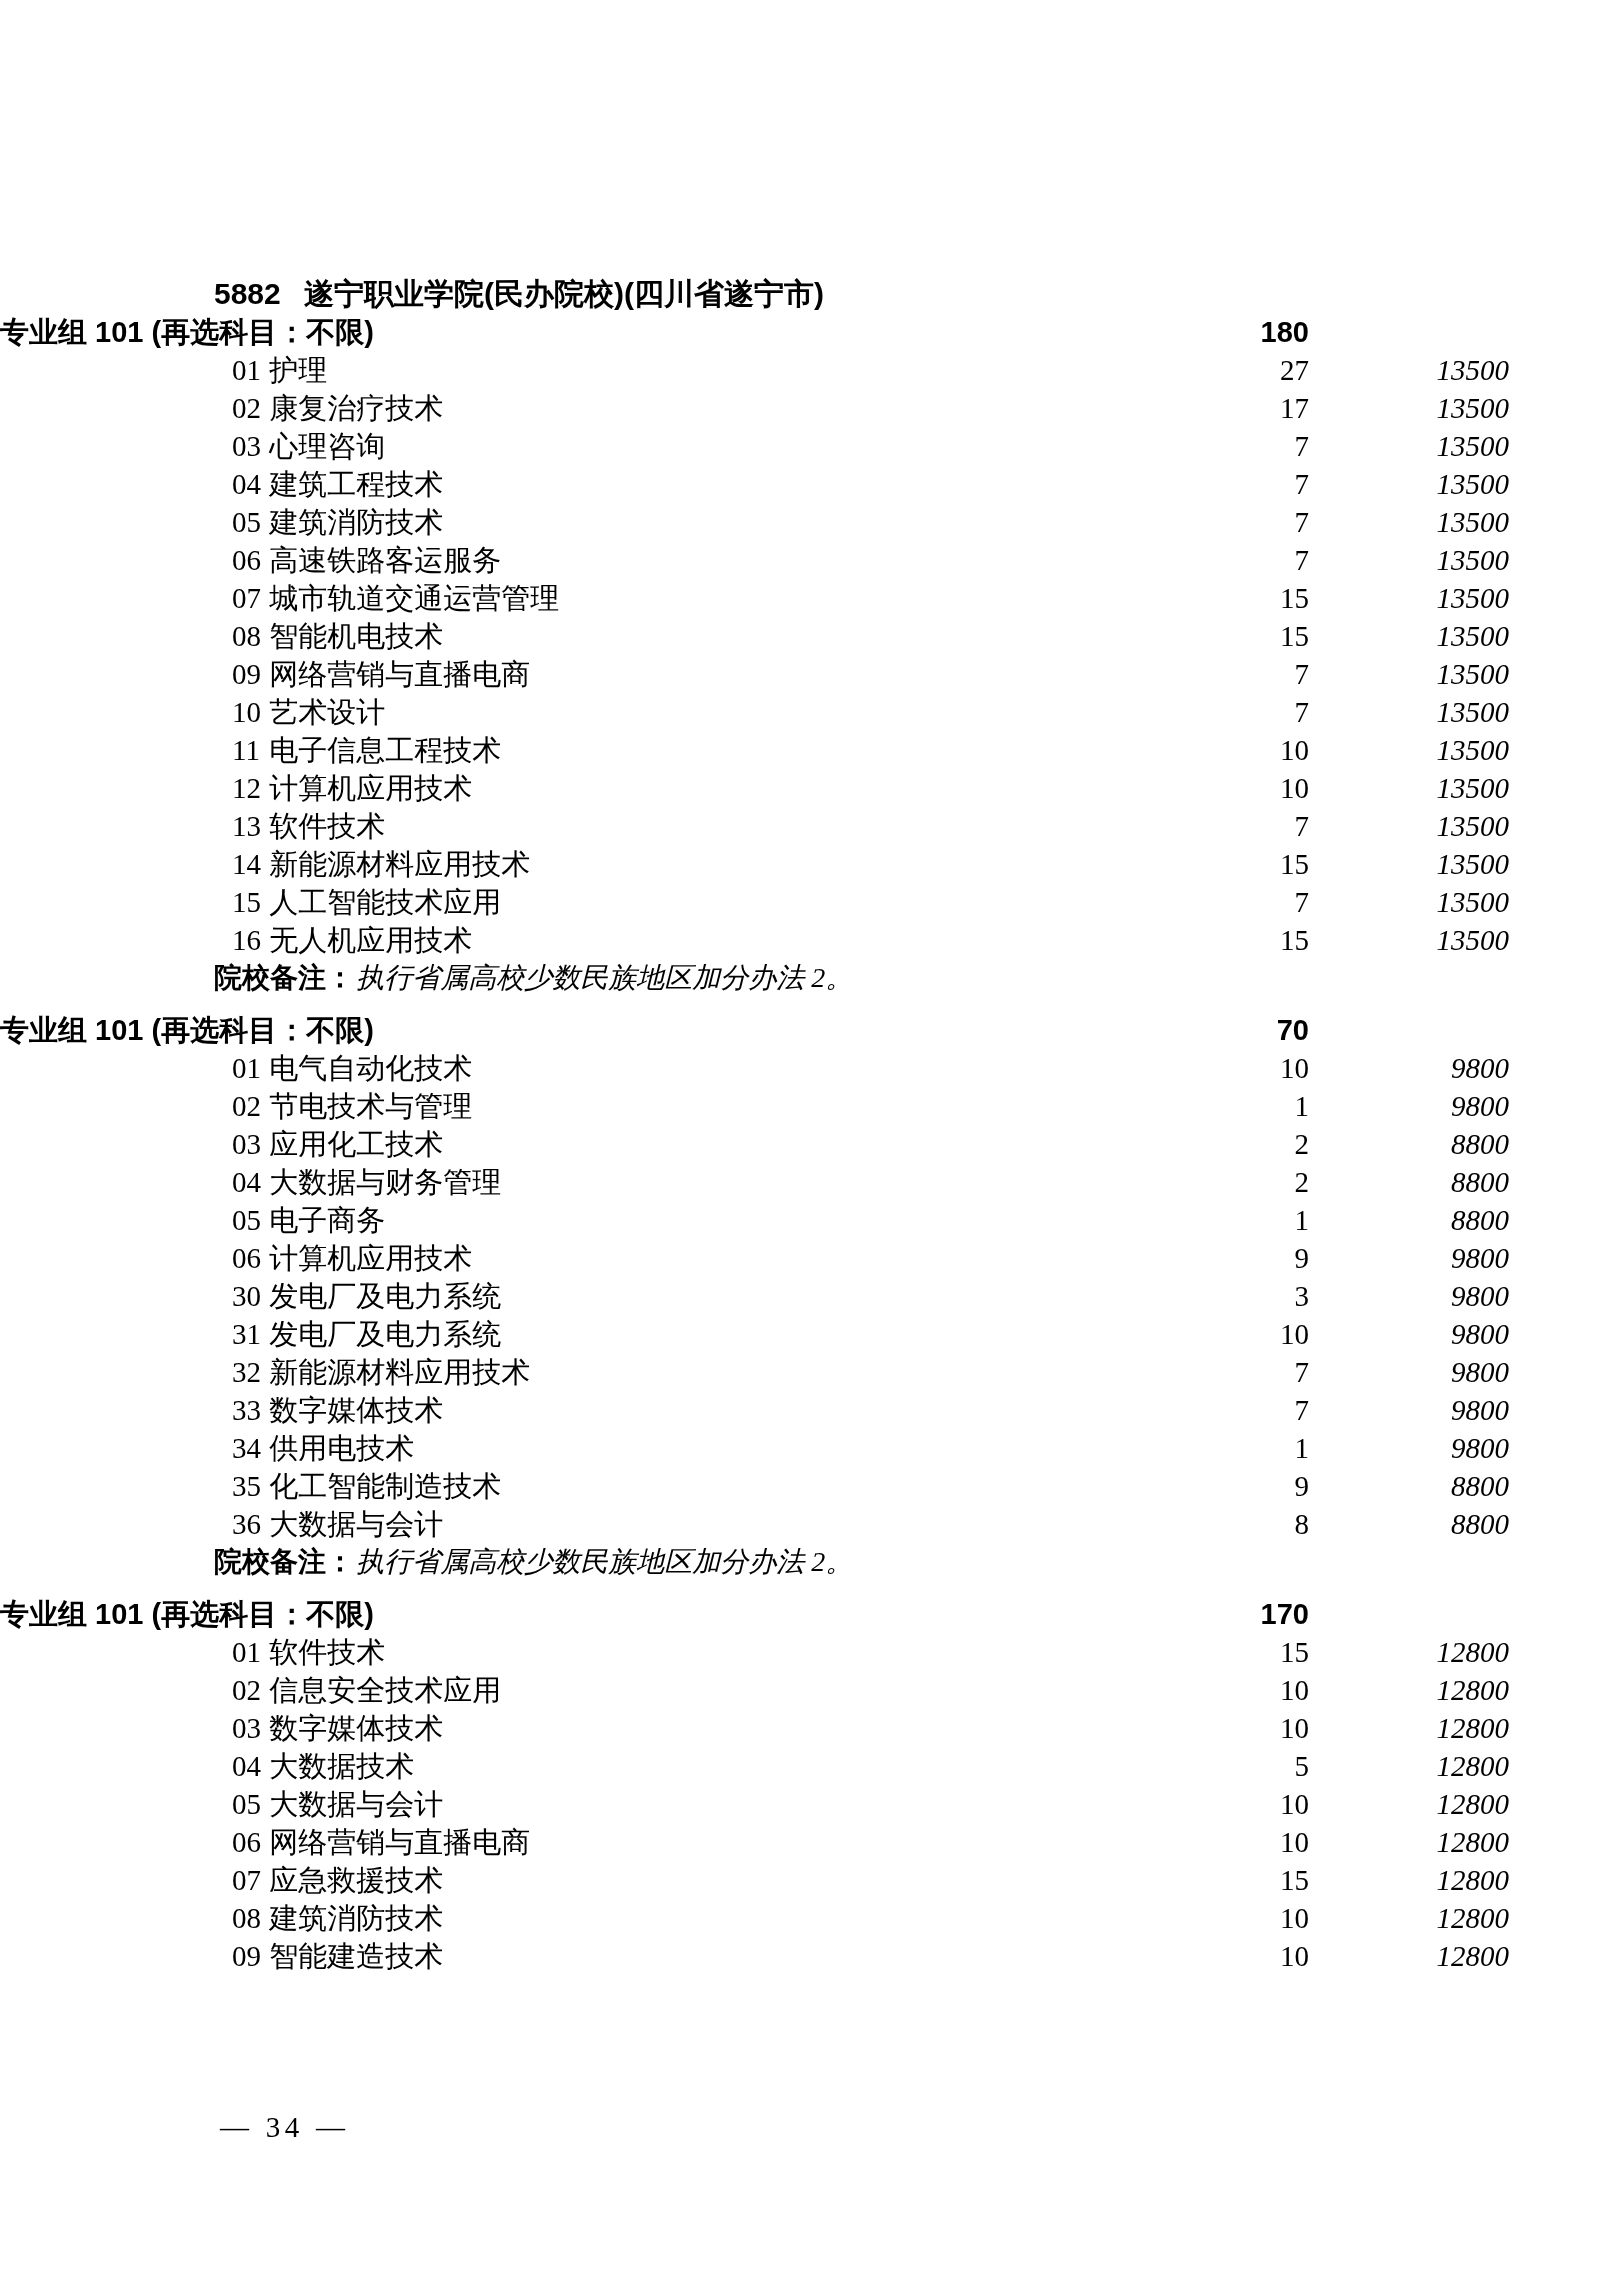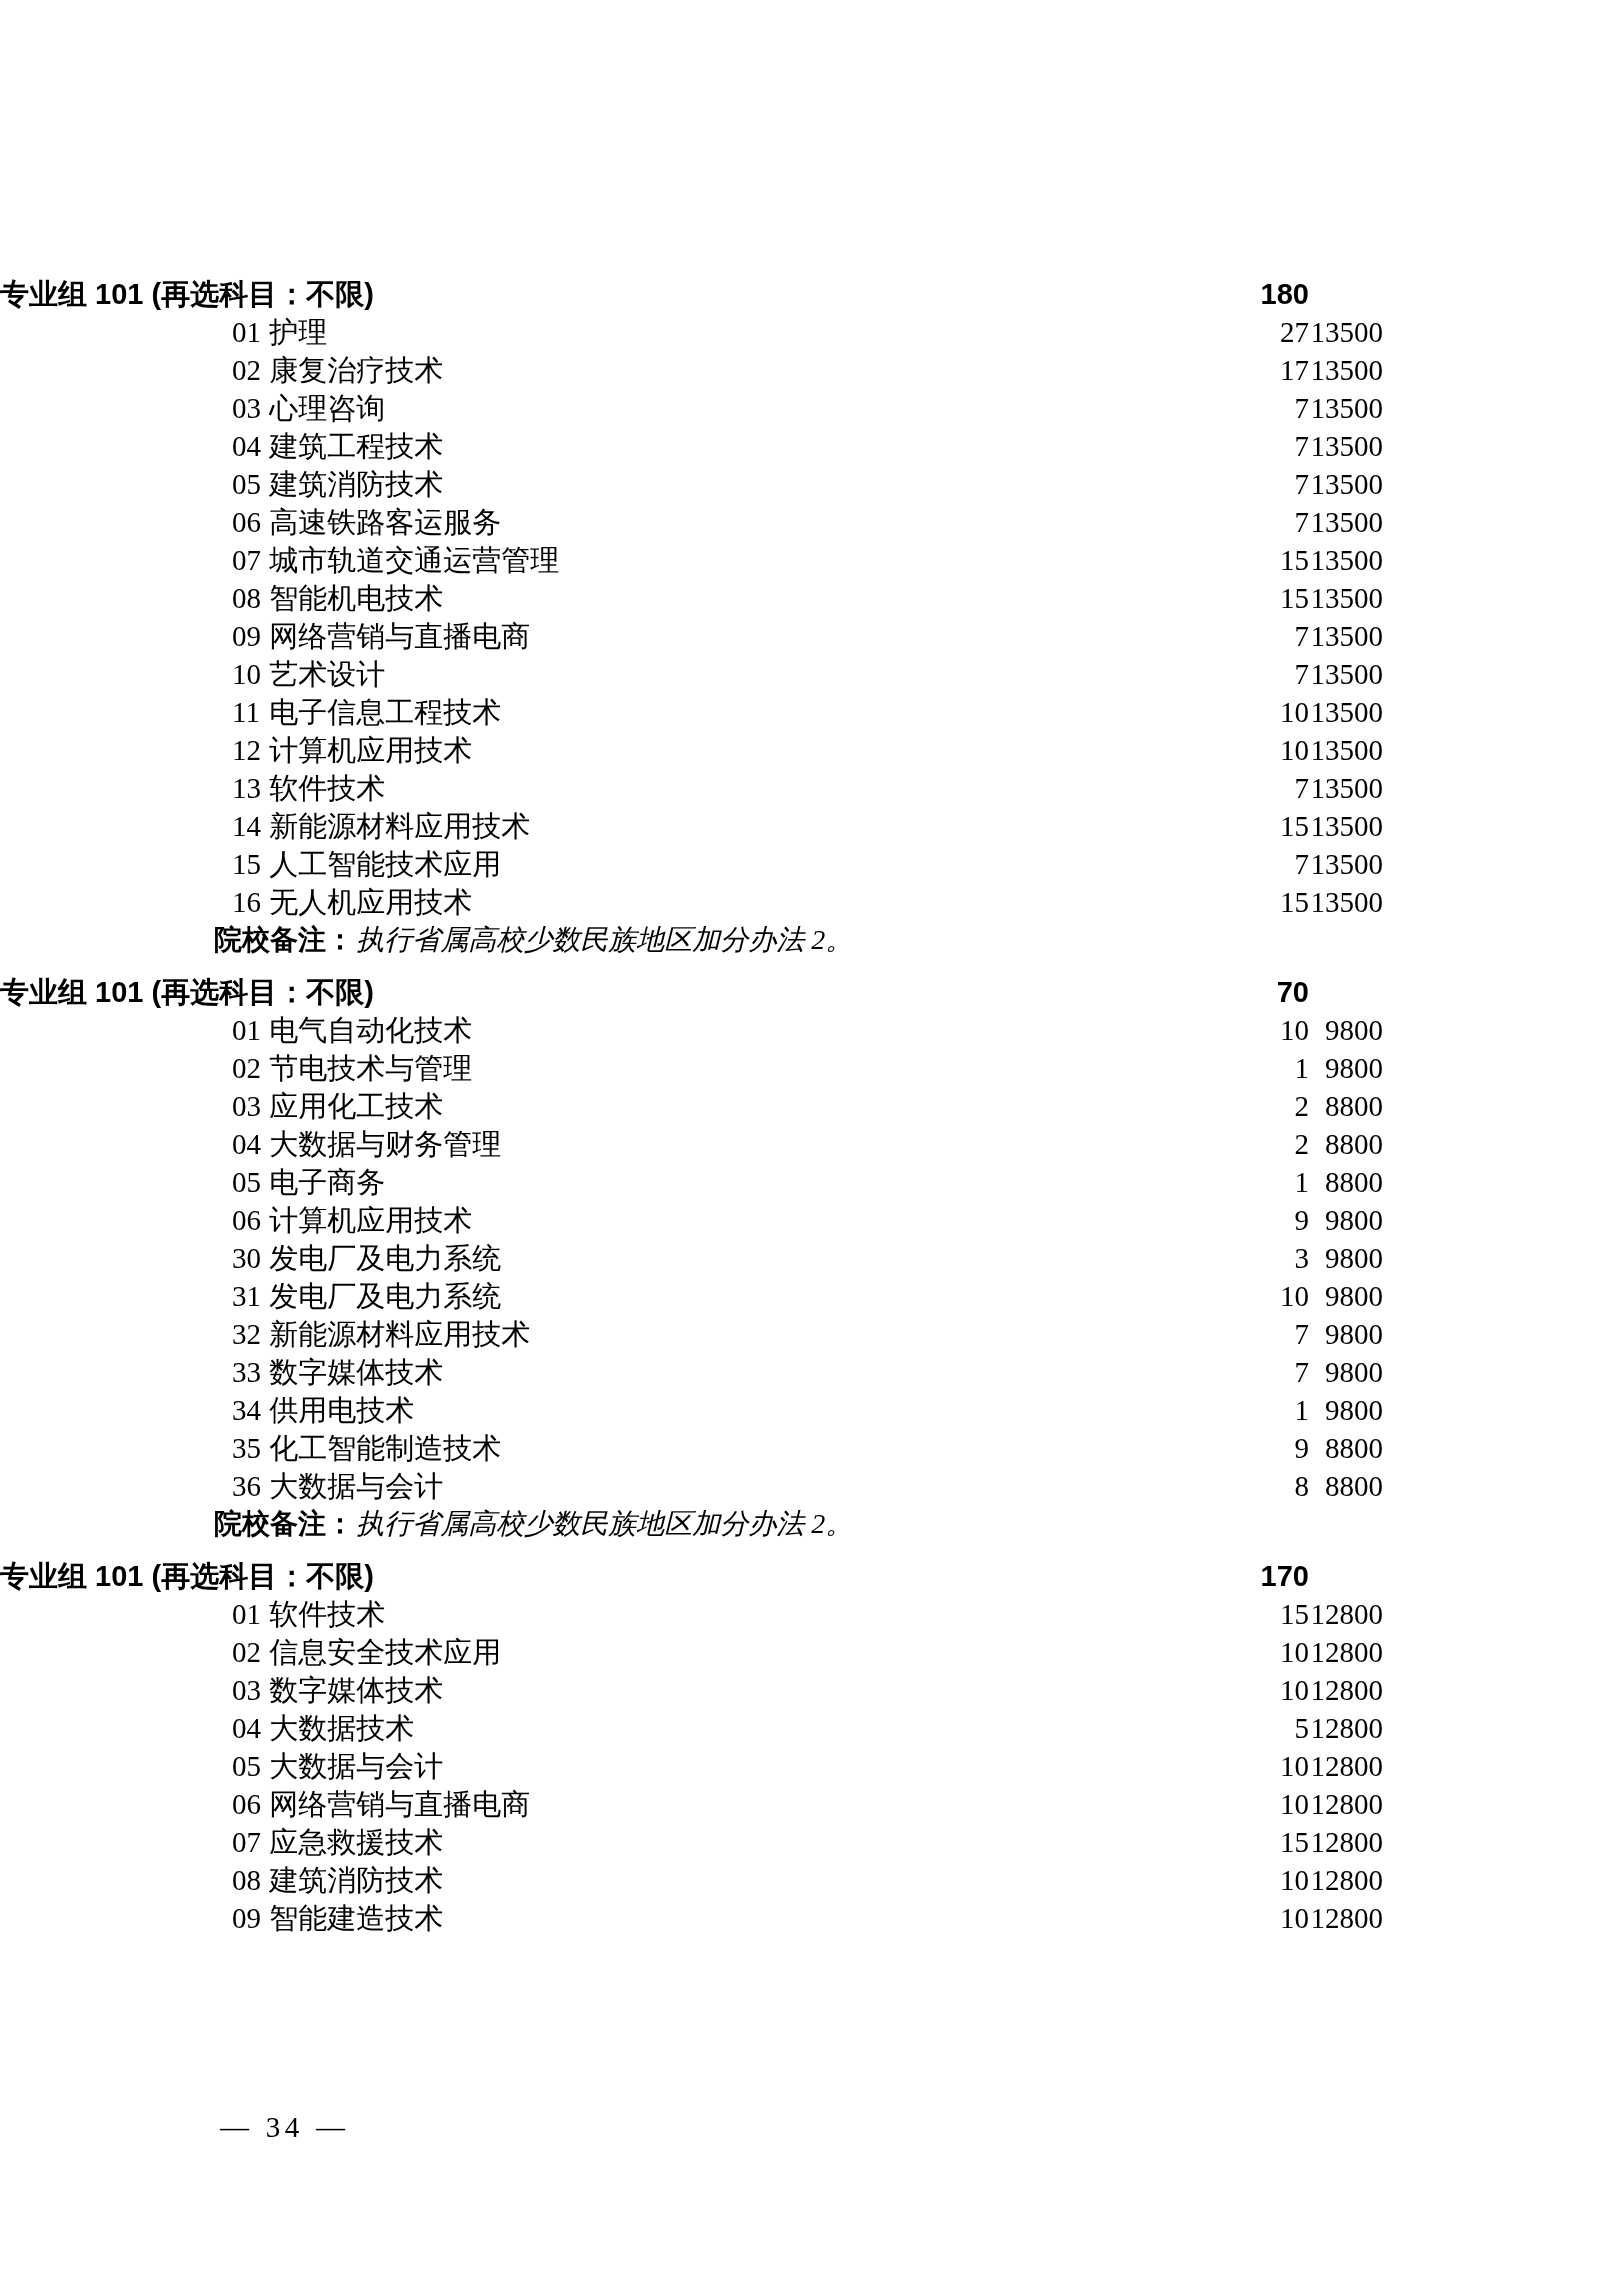--- a/index.html
+++ b/index.html
@@ -44,21 +44,21 @@
   .major-no{display:inline-block;min-width:30px;}
   .major-name{}
   .num{
     position:absolute;
     top:0;
     text-align:right;
     font-family:"Liberation Serif",serif;
     font-size:29px;
   }
   .quota{left:1180px;width:129px;}
-  .fee{left:1254px;width:129px;}
+  .fee{left:1380px;width:129px;font-style:italic;}
   .group-line .quota{
     font-family:"Liberation Sans",sans-serif;
     font-weight:700;
     font-size:29px;
   }
   .note-line{padding-left:214px;}
   .note-label{
     font-family:"Liberation Sans",sans-serif;
     font-weight:700;
     font-size:28px;
@@ -78,20 +78,24 @@
     font-size:29px;
     letter-spacing:4.7px;
   }
 </style>
 </head>
 <body>
 
 <div class="page">
   <div class="content" id="schools-container">
   <section class="school">
+    <div class="line school-header">
+      <span class="code">5882</span>
+      <span class="school-name">遂宁职业学院(民办院校)(四川省遂宁市)</span>
+    </div>
     <div class="line group-line">
       <span class="group-label">专业组 101 (再选科目：不限)</span>
       <span class="num quota group-total">180</span>
     </div>
     <div class="majors">
   <div class="line major-line">
     <span class="major-no">01</span>
     <span class="major-name">护理</span>
     <span class="num quota">27</span>
     <span class="num fee">13500</span>

